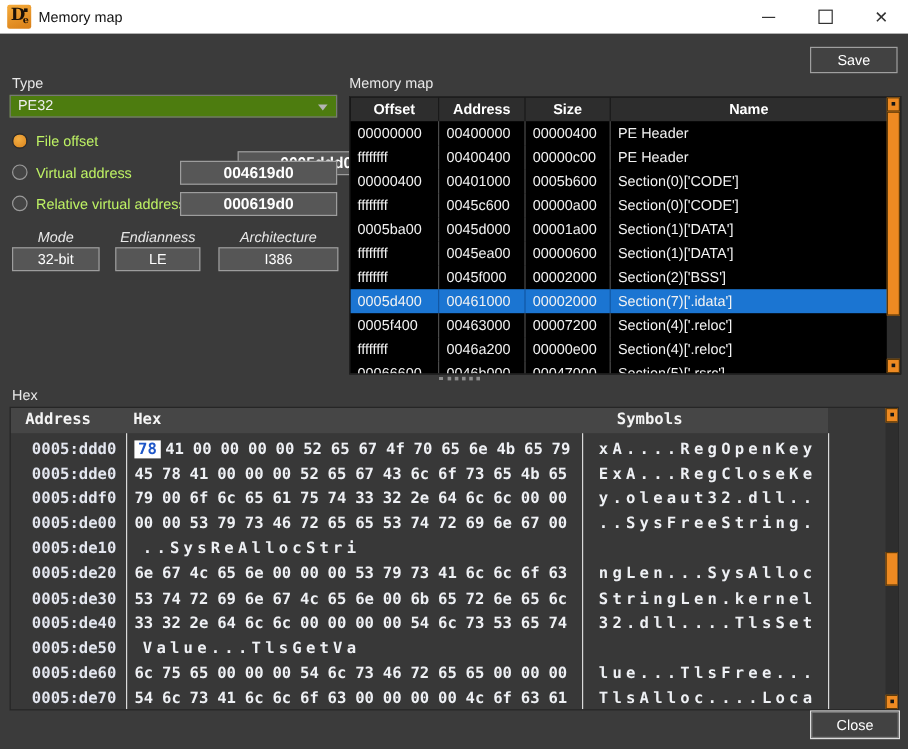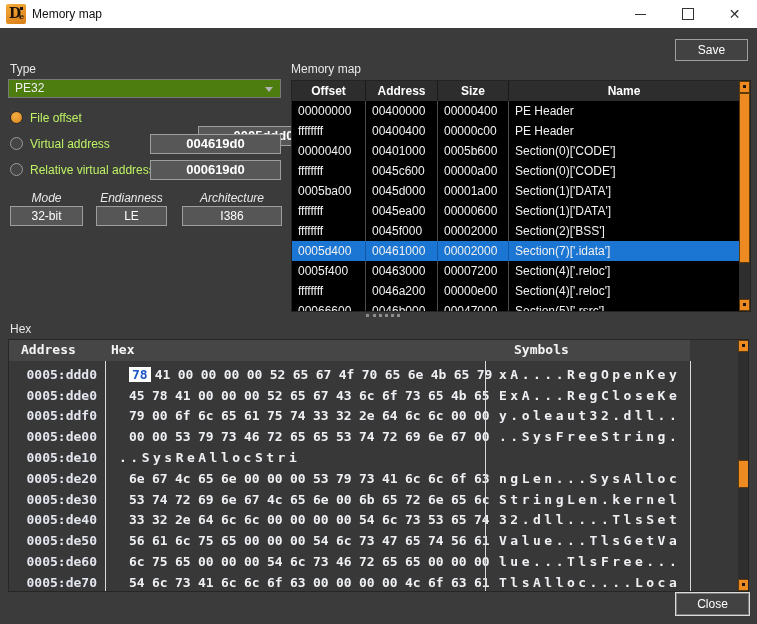--- a/index.html
+++ b/index.html
@@ -98,21 +98,21 @@
   .hex-hlbl{position:absolute;top:2px;font-family:"DejaVu Sans Mono",monospace;
             font-weight:bold;font-size:13px;color:#f4f4f4;}
   .hh0{left:12px;} .hh1{left:102px;} .hh2{left:505px;}
   .hex-sep{position:absolute;top:21px;bottom:0;width:1px;background:#d9d9d9;}
   .s1{left:96px;} .s2{left:476px;} .s3{left:681px;}
   .hex-body{position:absolute;left:0;top:21px;width:729px;height:232px;padding-top:3px;
             box-sizing:border-box;overflow:hidden;}
   .hex-row{display:flex;align-items:center;height:20.8px;
            font-family:"DejaVu Sans Mono",monospace;font-weight:bold;font-size:13px;color:#eef0f4;}
   .hex-addr{width:96px;text-align:right;padding-right:8px;box-sizing:border-box;color:#e3e6ef;}
-  .hex-bytes{width:380px;padding-left:24px;box-sizing:border-box;white-space:nowrap;}
+  .hex-bytes{width:380px;padding-left:7px;box-sizing:border-box;white-space:nowrap;}
   .hex-bytes span{display:inline-block;width:23px;}
   .hex-bytes span.hl{background:#ffffff;color:#1e56c8;width:auto;padding:0 3px;margin-right:4px;}
   .hex-sym{flex:1;padding-left:14px;letter-spacing:3.5px;white-space:nowrap;overflow:hidden;}
   .sb-hex{left:729px;top:0;height:251px;}
   .sb-hex .t{top:120px;height:28px;} .sb-hex .b-top{top:0;} .sb-hex .b-bot{bottom:0;}
 </style>
 </head>
 <body>
 
 <div class="titlebar">
@@ -287,21 +287,20 @@
         <div class="hex-bytes"><span>53</span><span>74</span><span>72</span><span>69</span><span>6e</span><span>67</span><span>4c</span><span>65</span><span>6e</span><span>00</span><span>6b</span><span>65</span><span>72</span><span>6e</span><span>65</span><span>6c</span></div>
         <div class="hex-sym">StringLen.kernel</div>
       </div>
       <div class="hex-row">
         <div class="hex-addr">0005:de40</div>
         <div class="hex-bytes"><span>33</span><span>32</span><span>2e</span><span>64</span><span>6c</span><span>6c</span><span>00</span><span>00</span><span>00</span><span>00</span><span>54</span><span>6c</span><span>73</span><span>53</span><span>65</span><span>74</span></div>
         <div class="hex-sym">32.dll....TlsSet</div>
       </div>
       <div class="hex-row">
         <div class="hex-addr">0005:de50</div>
-        <div class="hex-bytes"><span>56</span><span>61</span><span>6c</span><span>75</span><span>65</span><span>00</span><span>00</span><span>00</span><span>54</span><span>6c</span><span>73</span><span>47</span><span>65</span><span>74</span><span>56</span><span>61</span></div>
         <div class="hex-sym">Value...TlsGetVa</div>
       </div>
       <div class="hex-row">
         <div class="hex-addr">0005:de60</div>
         <div class="hex-bytes"><span>6c</span><span>75</span><span>65</span><span>00</span><span>00</span><span>00</span><span>54</span><span>6c</span><span>73</span><span>46</span><span>72</span><span>65</span><span>65</span><span>00</span><span>00</span><span>00</span></div>
         <div class="hex-sym">lue...TlsFree...</div>
       </div>
       <div class="hex-row">
         <div class="hex-addr">0005:de70</div>
         <div class="hex-bytes"><span>54</span><span>6c</span><span>73</span><span>41</span><span>6c</span><span>6c</span><span>6f</span><span>63</span><span>00</span><span>00</span><span>00</span><span>00</span><span>4c</span><span>6f</span><span>63</span><span>61</span></div>

